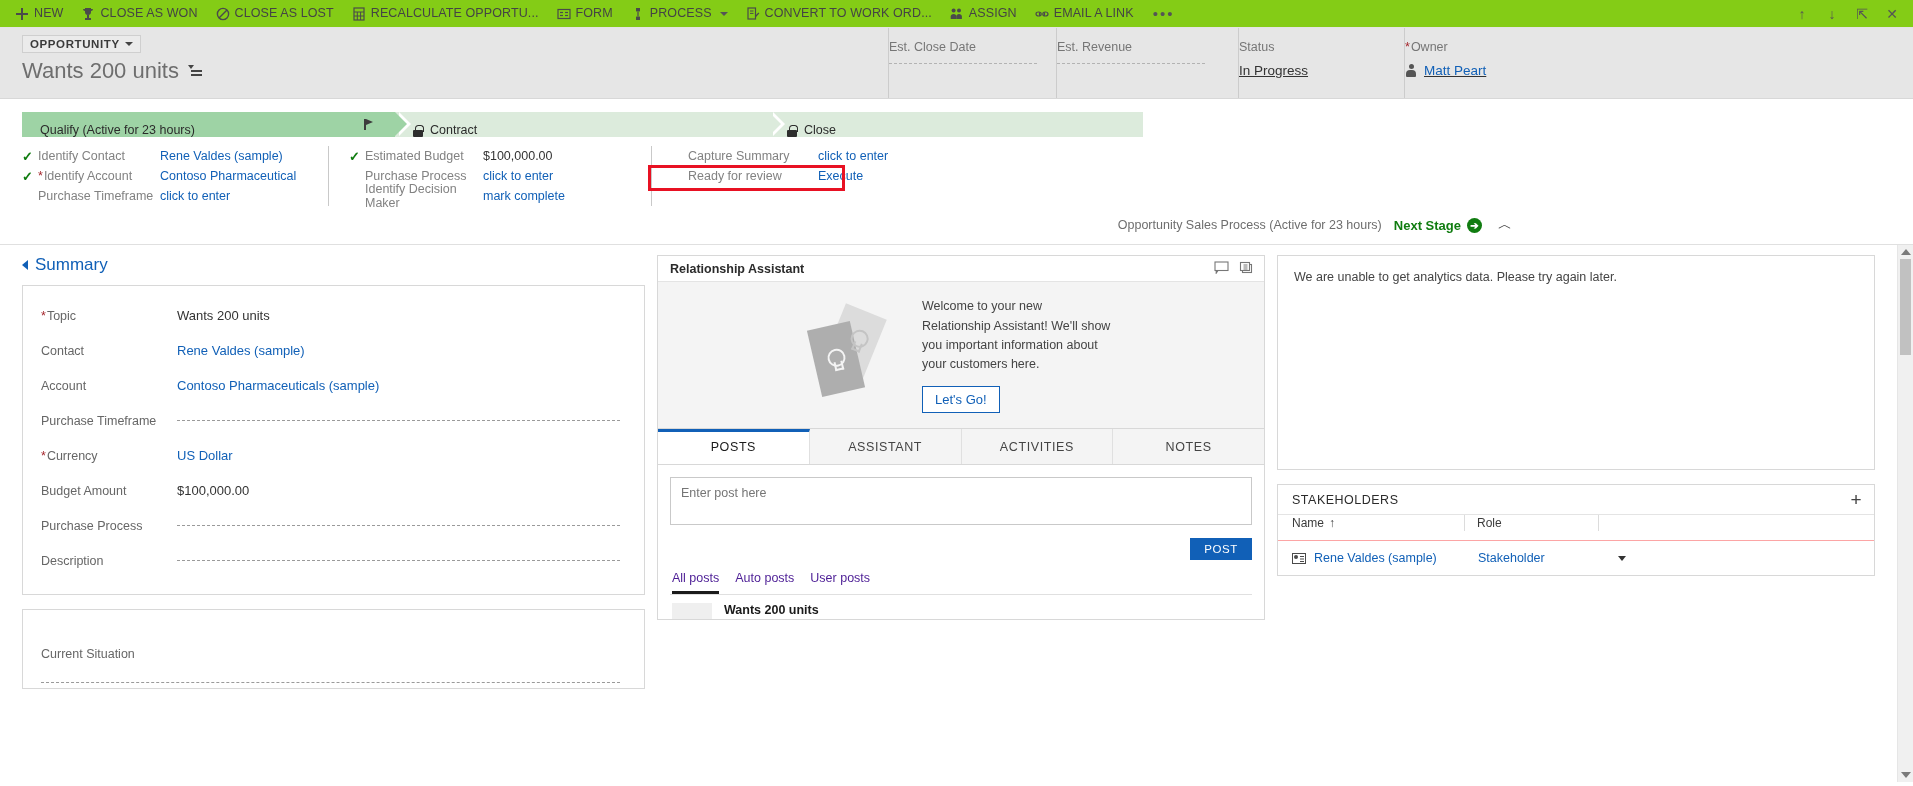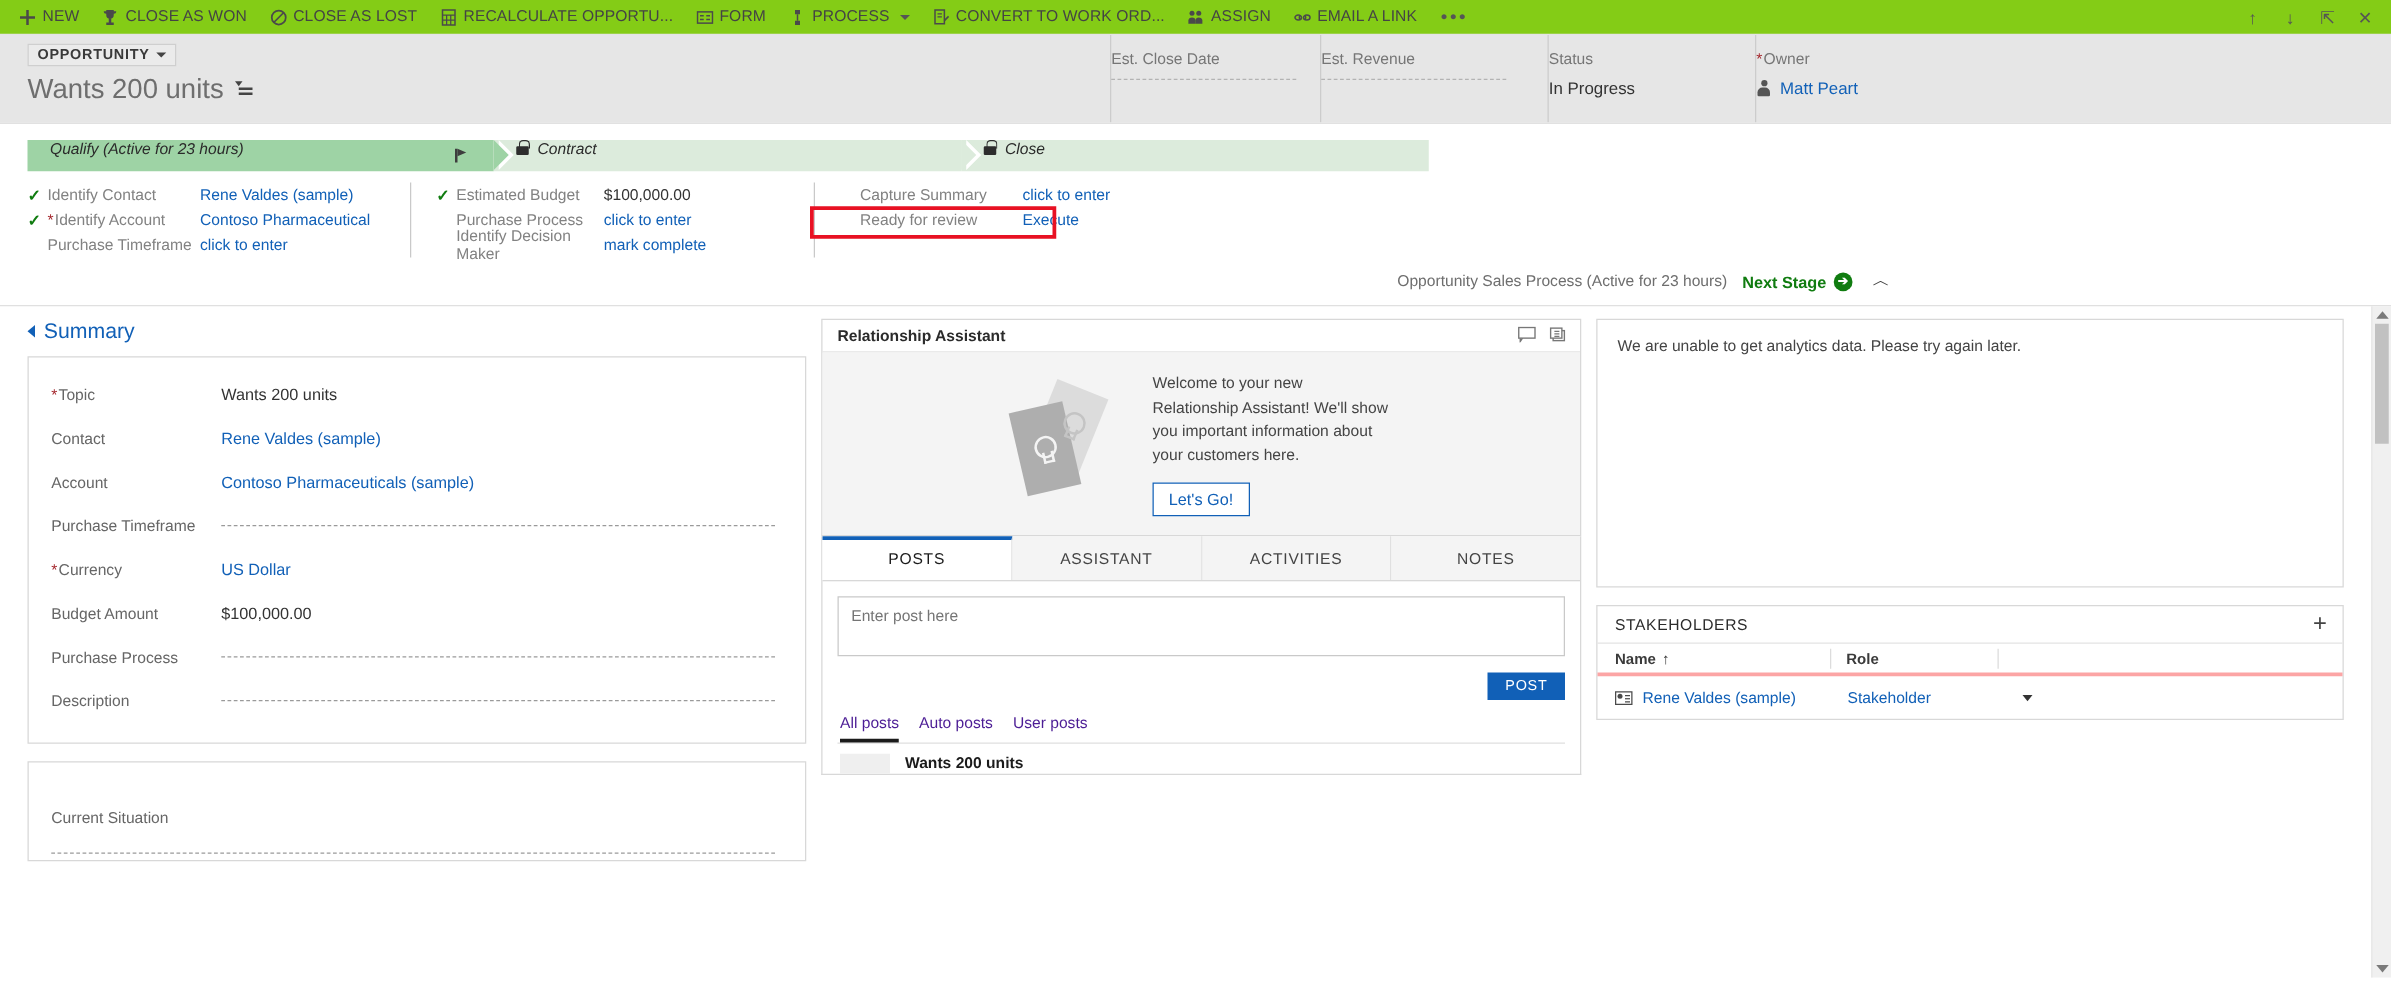--- a/index.html
+++ b/index.html
@@ -79,47 +79,46 @@
     border-left: 1px solid #cccccc;
     padding: 12px 0 0 0;
     min-width: 100px;
   }
   .hdrfield.f1 { width: 168px; }
   .hdrfield.f2 { width: 182px; }
   .hdrfield.f3 { width: 166px; }
   .hdrfield.f4 { width: 240px; }
   .hdrlabel { font-size: 12.5px; color: #767676; margin-bottom: 9px; }
   .hdrlabel .req { color: #a4262c; margin-right: 1px; }
-  .hdrvalue { font-size: 13.5px; color: #333; }
+  .hdrvalue { font-size: 13.5px; color: #333; text-decoration: underline; }
   .hdrdash {
     border-bottom: 1px dashed #b3b3b3;
     width: 148px; height: 1px; margin-top: 9px;
   }
   .ownerval { display: flex; align-items: center; gap: 7px; }
   .ownerval a { color: #1160b7; text-decoration: none; font-size: 13.5px; cursor: pointer; }
   .personglyph { width: 12px; height: 13px; position: relative; flex: 0 0 auto; }
   .personglyph::before { content:""; position:absolute; left:3.5px; top:0; width:5px; height:5px; border-radius:50%; background:#555; }
   .personglyph::after { content:""; position:absolute; left:1px; top:6px; width:10px; height:7px; border-radius:4px 4px 1px 1px; background:#555; }
 
   
   #processarea {
     background: #ffffff;
     border-top: 1px solid #d8d8d8;
     padding: 13px 22px 0 22px;
     position: relative;
   }
   .stagebar { display: flex; height: 25px; width: 1494px; }
   .stage {
     position: relative;
-    display: flex; align-items: flex-start;
+    display: flex; align-items: flex-end;
     padding-left: 18px;
     font-size: 12.5px;
     color: #2b2b2b;
     cursor: pointer;
-    font-style: italic;
   }
   .stage.active { background: #9ed3a5; }
   .stage.inactive { background: #dcebdc; }
   .stage .chev {
     position: absolute; right: -12px; top: 0;
     width: 0; height: 0; z-index: 3;
     border-top: 12.5px solid transparent;
     border-bottom: 12.5px solid transparent;
     border-left: 12px solid #9ed3a5;
   }
@@ -272,21 +271,21 @@
     border:1px solid #d8d8d8; height: 215px; padding: 14px 16px; background:#fff;
     font-size: 12.5px; color:#444;
   }
   .stakecard { border:1px solid #d8d8d8; margin-top: 14px; background:#fff; }
   .stakehead {
     height: 30px; display:flex; align-items:center; justify-content:space-between;
     padding: 0 12px 0 14px; font-size: 12.5px; letter-spacing:.5px; color:#2b2b2b;
     border-bottom:1px solid #e4e4e4;
   }
   .plusicon { font-size: 19px; color:#444; line-height:1; cursor:pointer; }
-  .gridhead { display:flex; height:26px; align-items:center; border-bottom:3px solid #fca5a5; font-size:12px; color:#3b3b3b;font-weight:bold;}
+  .gridhead { display:flex; height:26px; border-bottom:1px solid #fca5a5; font-size:12px; color:#3b3b3b;}
   .gridhead .gh { padding-left: 12px; border-left:1px solid #dcdcdc; height:16px; display:flex; align-items:center;}
   .gridhead .gh:first-child { border-left:none; padding-left:14px;}
   .gh.c-name { width: 186px; }
   .gh.c-role { width: 134px; }
   .gh.c-x { width: 60px; }
   .gridrow { display:flex; align-items:center; height: 34px; font-size:12.5px; padding-left:14px;}
   .gridrow .cardicon {
     width:14px; height:11px; border:1.6px solid #4a4a4a; flex:0 0 14px; margin-right:8px; position:relative;
   }
   .gridrow .cardicon::before { content:""; position:absolute; left:1px; top:1.5px; width:4px;height:4px;border-radius:50%;background:#4a4a4a;}

